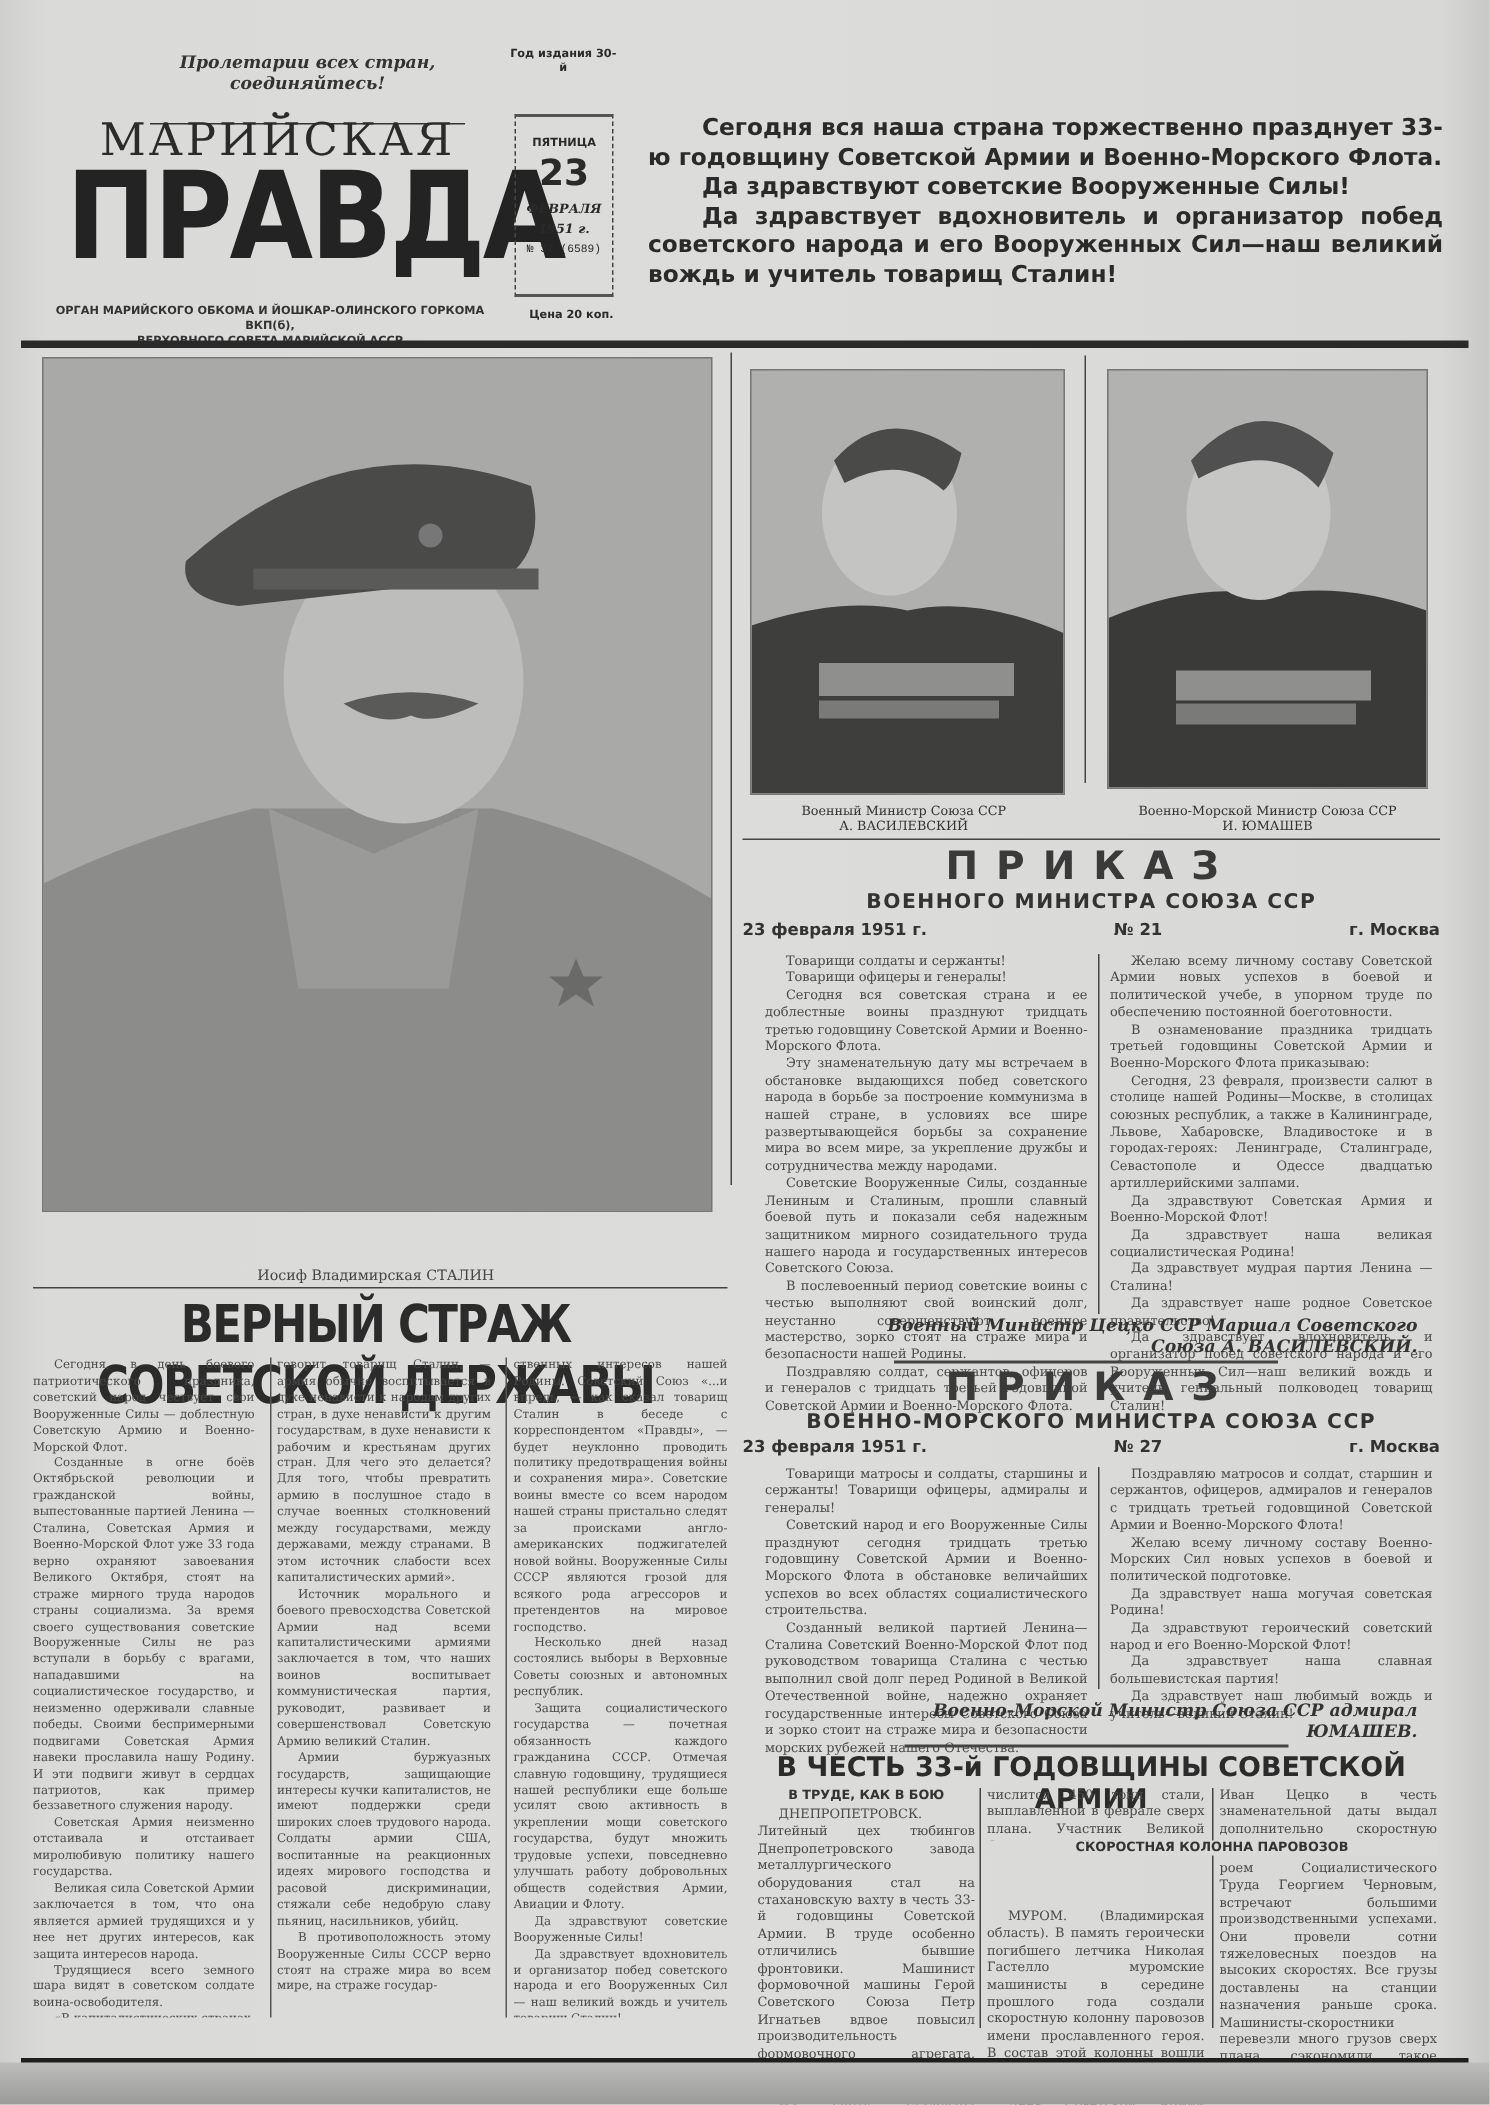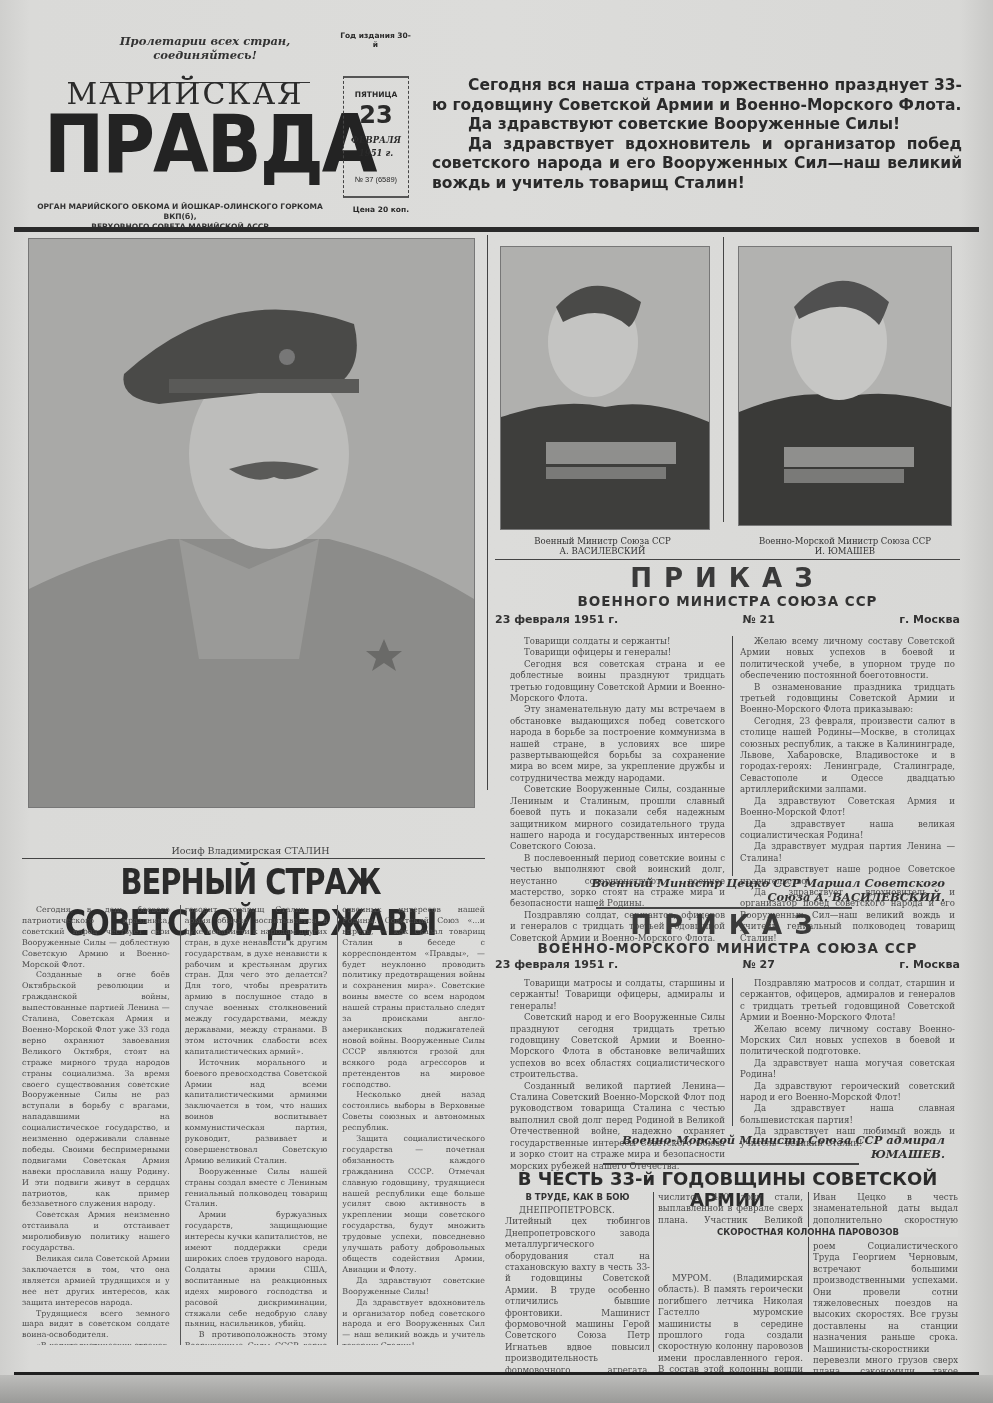--- a/index.html
+++ b/index.html
@@ -38,21 +38,21 @@
   .datebox {
     left: 343px; top: 76px; width: 64px; height: 118px;
     border-left: 1px dashed #444; border-right: 1px dashed #444;
     border-top: 2px solid #555; border-bottom: 2px solid #555;
     text-align: center;
   }
   .datebox .weekday { margin-top: 12px; font-family: "DejaVu Sans", sans-serif; font-size: 7.5px; font-weight: bold; }
   .datebox .day { font-family: "DejaVu Sans", sans-serif; font-weight: bold; font-size: 24px; margin-top: 2px; }
   .datebox .month { font-style: italic; font-weight: bold; font-size: 8.5px; margin-top: 6px; }
   .datebox .year { font-style: italic; font-weight: bold; font-size: 8.5px; margin-top: 3px; }
-  .datebox .issue { font-family: Liberation Sans, sans-serif; font-size: 7.5px; margin-top: 17px; }
+  .datebox .issue { font-family: Liberation Mono, monospace; font-size: 7.5px; margin-top: 5px; }
   .price { left: 343px; top: 205px; width: 66px; text-align: right; font-family: "DejaVu Sans", sans-serif; font-size: 7.5px; font-weight: bold; }
   .greeting {
     left: 432px; top: 76px; width: 530px;
     font-family: "DejaVu Sans", sans-serif; font-weight: bold; font-size: 15.5px; line-height: 19.5px; color: #2a2a2a;
     text-align: justify;
   }
   .greeting p { margin: 0; }
   .greeting .indent { text-indent: 36px; }
   .rule-thick { left: 14px; top: 227px; width: 965px; height: 5px; background: #2a2a2a; }
   
@@ -270,21 +270,20 @@
       <p>Сегодня, в день боевого патриотического праздника, советский народ чествует свои Вооруженные Силы — доблестную Советскую Армию и Военно-Морской Флот.</p>
       <p>Созданные в огне боёв Октябрьской революции и гражданской войны, выпестованные партией Ленина — Сталина, Советская Армия и Военно-Морской Флот уже 33 года верно охраняют завоевания Великого Октября, стоят на страже мирного труда народов страны социализма. За время своего существования советские Вооруженные Силы не раз вступали в борьбу с врагами, нападавшими на социалистическое государство, и неизменно одерживали славные победы. Своими беспримерными подвигами Советская Армия навеки прославила нашу Родину. И эти подвиги живут в сердцах патриотов, как пример беззаветного служения народу.</p>
       <p>Советская Армия неизменно отстаивала и отстаивает миролюбивую политику нашего государства.</p>
       <p>Великая сила Советской Армии заключается в том, что она является армией трудящихся и у нее нет других интересов, как защита интересов народа.</p>
       <p>Трудящиеся всего земного шара видят в советском солдате воина-освободителя.</p>
       <p>«В капиталистических странах, —</p>
     </div>
     <div style="border-left:1px solid #555; padding-left:4px;">
       <p style="text-indent:0">говорит товарищ Сталин, — армия обычно воспитывается в духе ненависти к народам других стран, в духе ненависти к другим государствам, в духе ненависти к рабочим и крестьянам других стран. Для чего это делается? Для того, чтобы превратить армию в послушное стадо в случае военных столкновений между государствами, между державами, между странами. В этом источник слабости всех капиталистических армий».</p>
       <p>Источник морального и боевого превосходства Советской Армии над всеми капиталистическими армиями заключается в том, что наших воинов воспитывает коммунистическая партия, руководит, развивает и совершенствовал Советскую Армию великий Сталин.</p>
-      <p>Вооруженные Силы нашей страны создал вместе с Лениным гениальный полководец товарищ Сталин.</p>
       <p>Армии буржуазных государств, защищающие интересы кучки капиталистов, не имеют поддержки среди широких слоев трудового народа. Солдаты армии США, воспитанные на реакционных идеях мирового господства и расовой дискриминации, стяжали себе недобрую славу пьяниц, насильников, убийц.</p>
       <p>В противоположность этому Вооруженные Силы СССР верно стоят на страже мира во всем мире, на страже государ-</p>
     </div>
     <div style="border-left:1px solid #555; padding-left:4px;">
       <p style="text-indent:0">ственных интересов нашей Родины. Советский Союз «...и впредь, — как сказал товарищ Сталин в беседе с корреспондентом «Правды», — будет неуклонно проводить политику предотвращения войны и сохранения мира». Советские воины вместе со всем народом нашей страны пристально следят за происками англо-американских поджигателей новой войны. Вооруженные Силы СССР являются грозой для всякого рода агрессоров и претендентов на мировое господство.</p>
       <p>Несколько дней назад состоялись выборы в Верховные Советы союзных и автономных республик.</p>
       <p>Защита социалистического государства — почетная обязанность каждого гражданина СССР. Отмечая славную годовщину, трудящиеся нашей республики еще больше усилят свою активность в укреплении мощи советского государства, будут множить трудовые успехи, повседневно улучшать работу добровольных обществ содействия Армии, Авиации и Флоту.</p>
       <p>Да здравствуют советские Вооруженные Силы!</p>
       <p>Да здравствует вдохновитель и организатор побед советского народа и его Вооруженных Сил — наш великий вождь и учитель товарищ Сталин!</p>
     </div>

